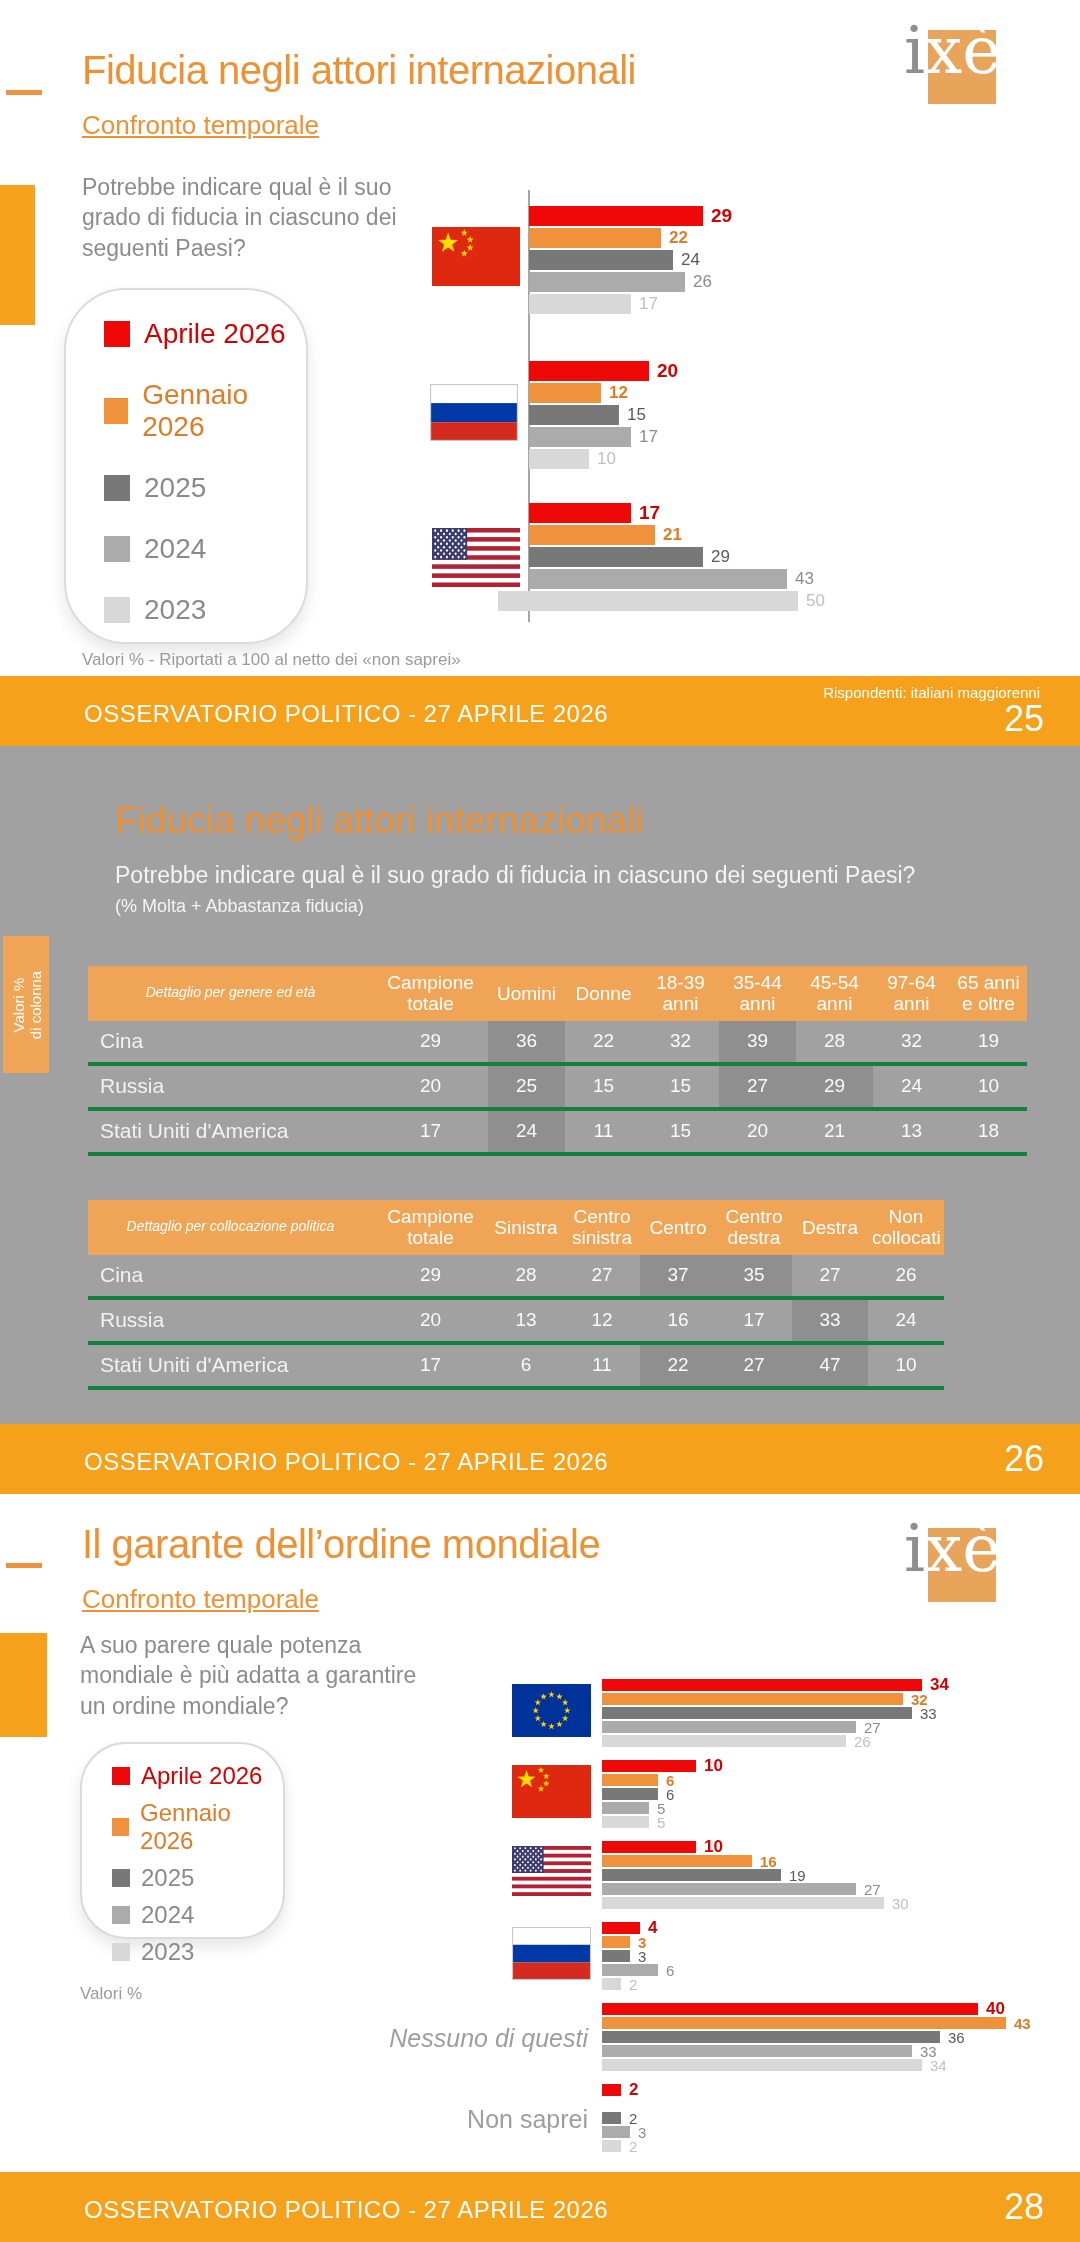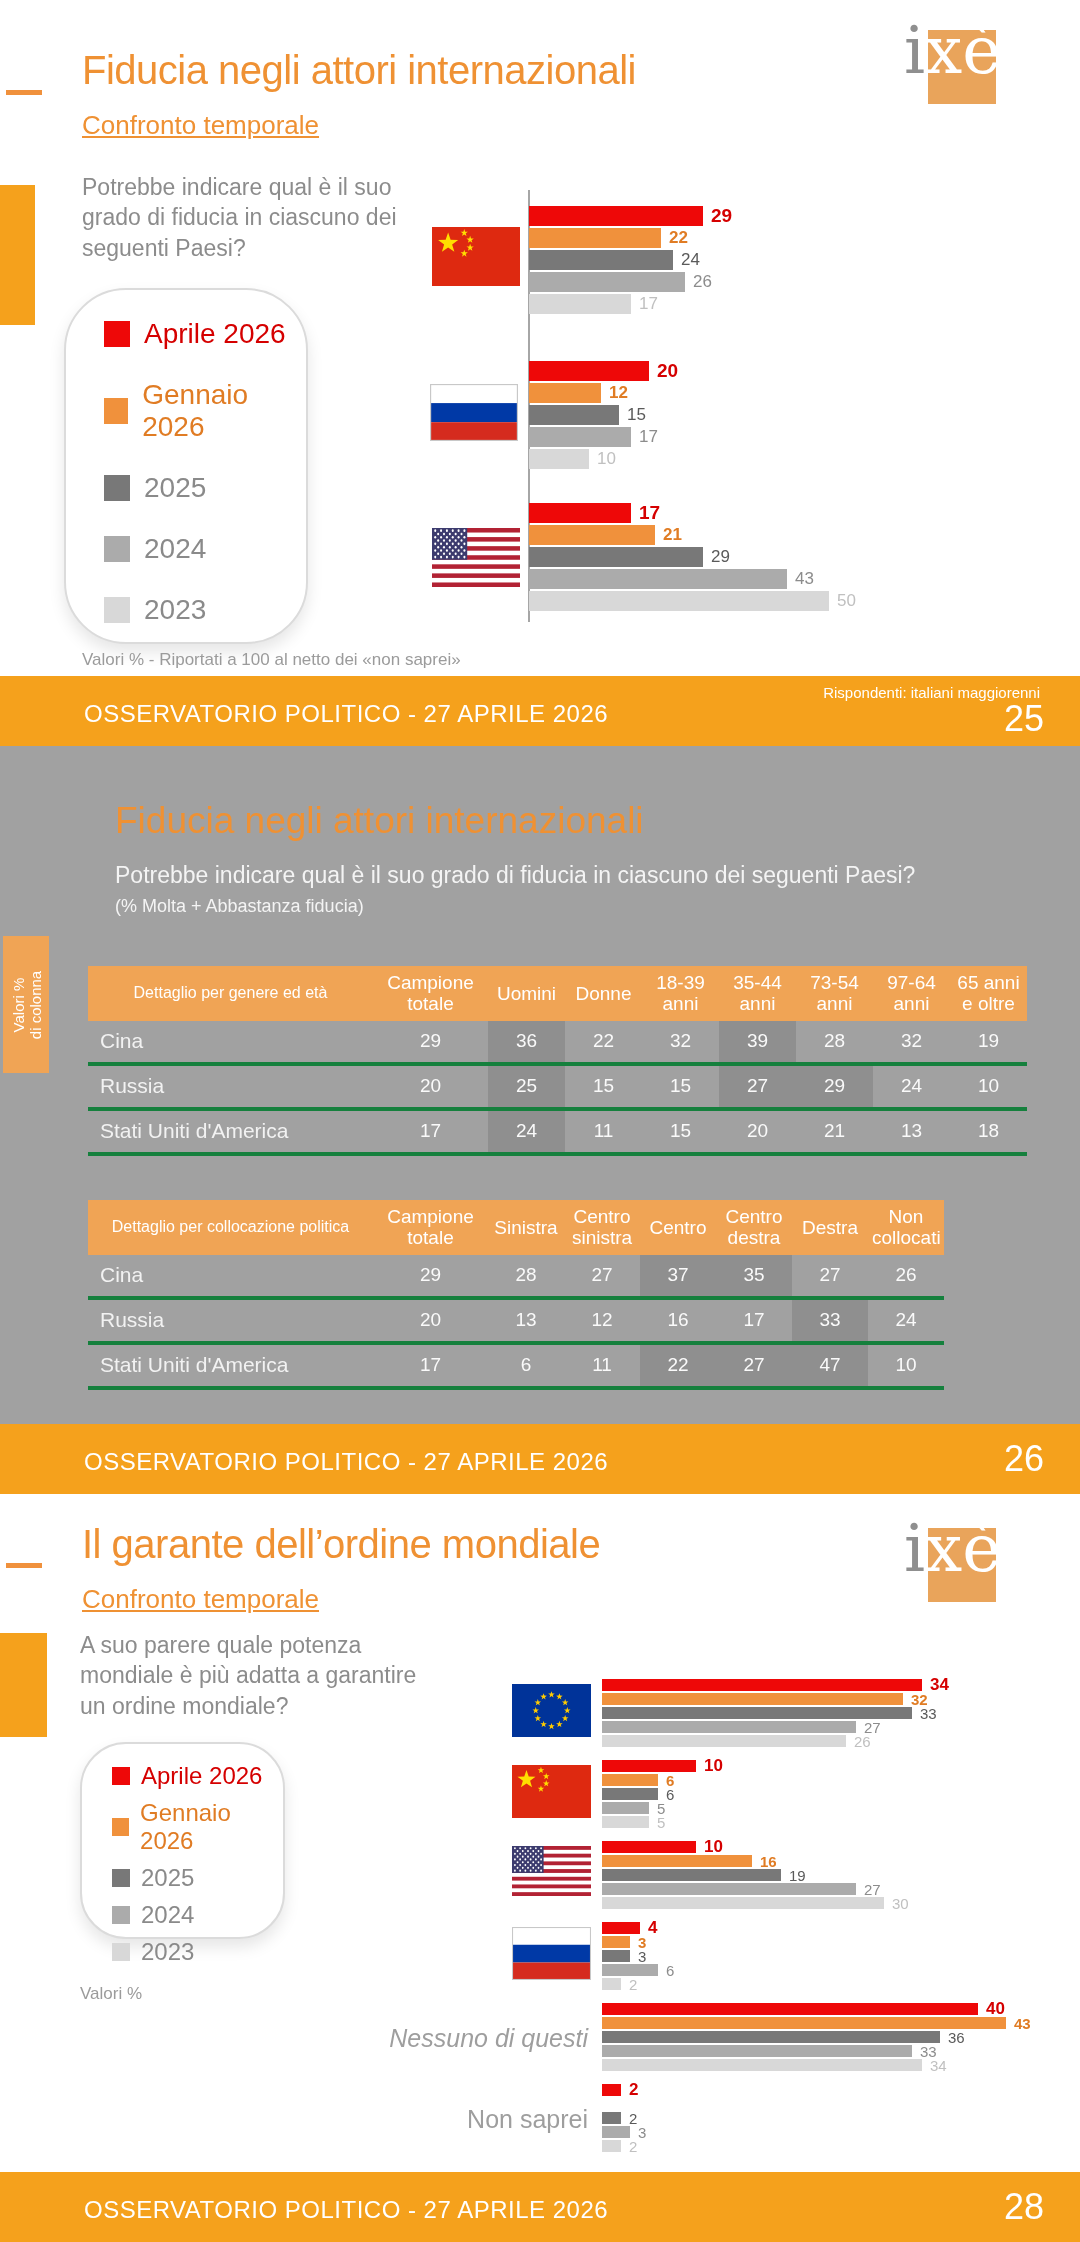--- a/index.html
+++ b/index.html
@@ -45,21 +45,21 @@
   .gray-bg{left:0;top:746px;width:1080px;height:678px;background:#A1A1A1;}
   .s26-title{font-size:37px;color:#EF9133;white-space:nowrap;}
   .s26-q{font-size:23px;color:#F4F4F4;}
   .s26-sub{font-size:18px;color:#F4F4F4;}
   .side-tab{left:3px;top:936px;width:46px;height:137px;background:#F0A455;}
   .side-tab-inner{position:absolute;left:-45.5px;top:45.5px;width:137px;height:46px;transform:rotate(-90deg);display:flex;align-items:center;justify-content:center;text-align:center;color:#ffffff;font-size:15px;line-height:1.15;white-space:pre-line;}
 
   
   table.detail{border-collapse:separate;border-spacing:0;table-layout:fixed;}
   table.detail th{background:#F0A455;color:#ffffff;font-weight:normal;font-size:19px;text-align:center;padding:6px 4px;line-height:1.12;}
-  table.detail th.corner{font-size:16px;}
+  table.detail th.corner{font-size:14px;font-style:italic;}
   table.detail td{font-size:19px;color:#FAFAFA;text-align:center;height:41px;border-bottom:4px solid #15803d;padding:0 2px;}
   table.detail td.rlabel{text-align:left;font-size:21px;color:#F2F2F2;padding-left:12px;}
   table.detail td.hl{background:#8F8F8F;}
 
   
   .ixe-logo{position:absolute;width:115px;height:95px;}
   .ixe-square{position:absolute;left:30px;top:12px;width:68px;height:74px;background:#E9A45B;}
   .ixe-text{position:absolute;left:6px;top:-10px;font-family:"DejaVu Serif","Liberation Serif",serif;font-size:66px;line-height:1.3;}
   .ixe-text .i{color:#8F8F8F;}
   .ixe-text .xe{color:#ffffff;}
@@ -155,21 +155,21 @@
           <span class="bar-label" style="color: rgb(224, 124, 36); font-size: 17px; font-weight: bold;">21</span>
         </div>
         <div class="bar-row" style="left: 529px; top: 547px; height: 20px;">
           <div class="bar" style="width: 174px; height: 20px; background: rgb(120, 120, 120);"></div>
           <span class="bar-label" style="color: rgb(90, 90, 90); font-size: 17px;">29</span>
         </div>
         <div class="bar-row" style="left: 529px; top: 569px; height: 20px;">
           <div class="bar" style="width: 258px; height: 20px; background: rgb(171, 171, 171);"></div>
           <span class="bar-label" style="color: rgb(140, 140, 140); font-size: 17px;">43</span>
         </div>
-        <div class="bar-row" style="left: 529px; top: 591px; height: 20px;">
+        <div class="bar-row" style="left: 498px; top: 591px; height: 20px;">
           <div class="bar" style="width: 300px; height: 20px; background: rgb(216, 216, 216);"></div>
           <span class="bar-label" style="color: rgb(192, 192, 192); font-size: 17px;">50</span>
         </div>
         <div class="flag abs" style="left: 432px; top: 227px; width: 88px; height: 59px;">
           <svg viewBox="0 0 30 20" preserveAspectRatio="none">
             <rect width="30" height="20" fill="#DE2910"></rect>
             <path d="M5.50,1.90L6.35,4.34L8.92,4.39L6.87,5.94L7.62,8.41L5.50,6.94L3.38,8.41L4.13,5.94L2.08,4.39L4.65,4.34Z" fill="#FFDE00"></path>
             <path d="M11.00,0.70L11.31,1.58L12.24,1.60L11.49,2.16L11.76,3.05L11.00,2.52L10.24,3.05L10.51,2.16L9.76,1.60L10.69,1.58Z" fill="#FFDE00"></path>
             <path d="M13.00,3.00L13.31,3.88L14.24,3.90L13.49,4.46L13.76,5.35L13.00,4.82L12.24,5.35L12.51,4.46L11.76,3.90L12.69,3.88Z" fill="#FFDE00"></path>
             <path d="M13.00,5.70L13.31,6.58L14.24,6.60L13.49,7.16L13.76,8.05L13.00,7.52L12.24,8.05L12.51,7.16L11.76,6.60L12.69,6.58Z" fill="#FFDE00"></path>
@@ -282,21 +282,21 @@
             <col style="width: 77px;">
           </colgroup>
           <thead>
             <tr>
               <th class="corner">Dettaglio per genere ed età</th>
               <th>Campione totale</th>
               <th>Uomini</th>
               <th>Donne</th>
               <th>18-39 anni</th>
               <th>35-44 anni</th>
-              <th>73-54 anni</th>
+              <th>45-54 anni</th>
               <th>97-64 anni</th>
               <th>65 anni e oltre</th>
             </tr>
           </thead>
           <tbody>
             <tr>
               <td class="rlabel">Cina</td>
               <td>29</td>
               <td class="hl">36</td>
               <td>22</td>

